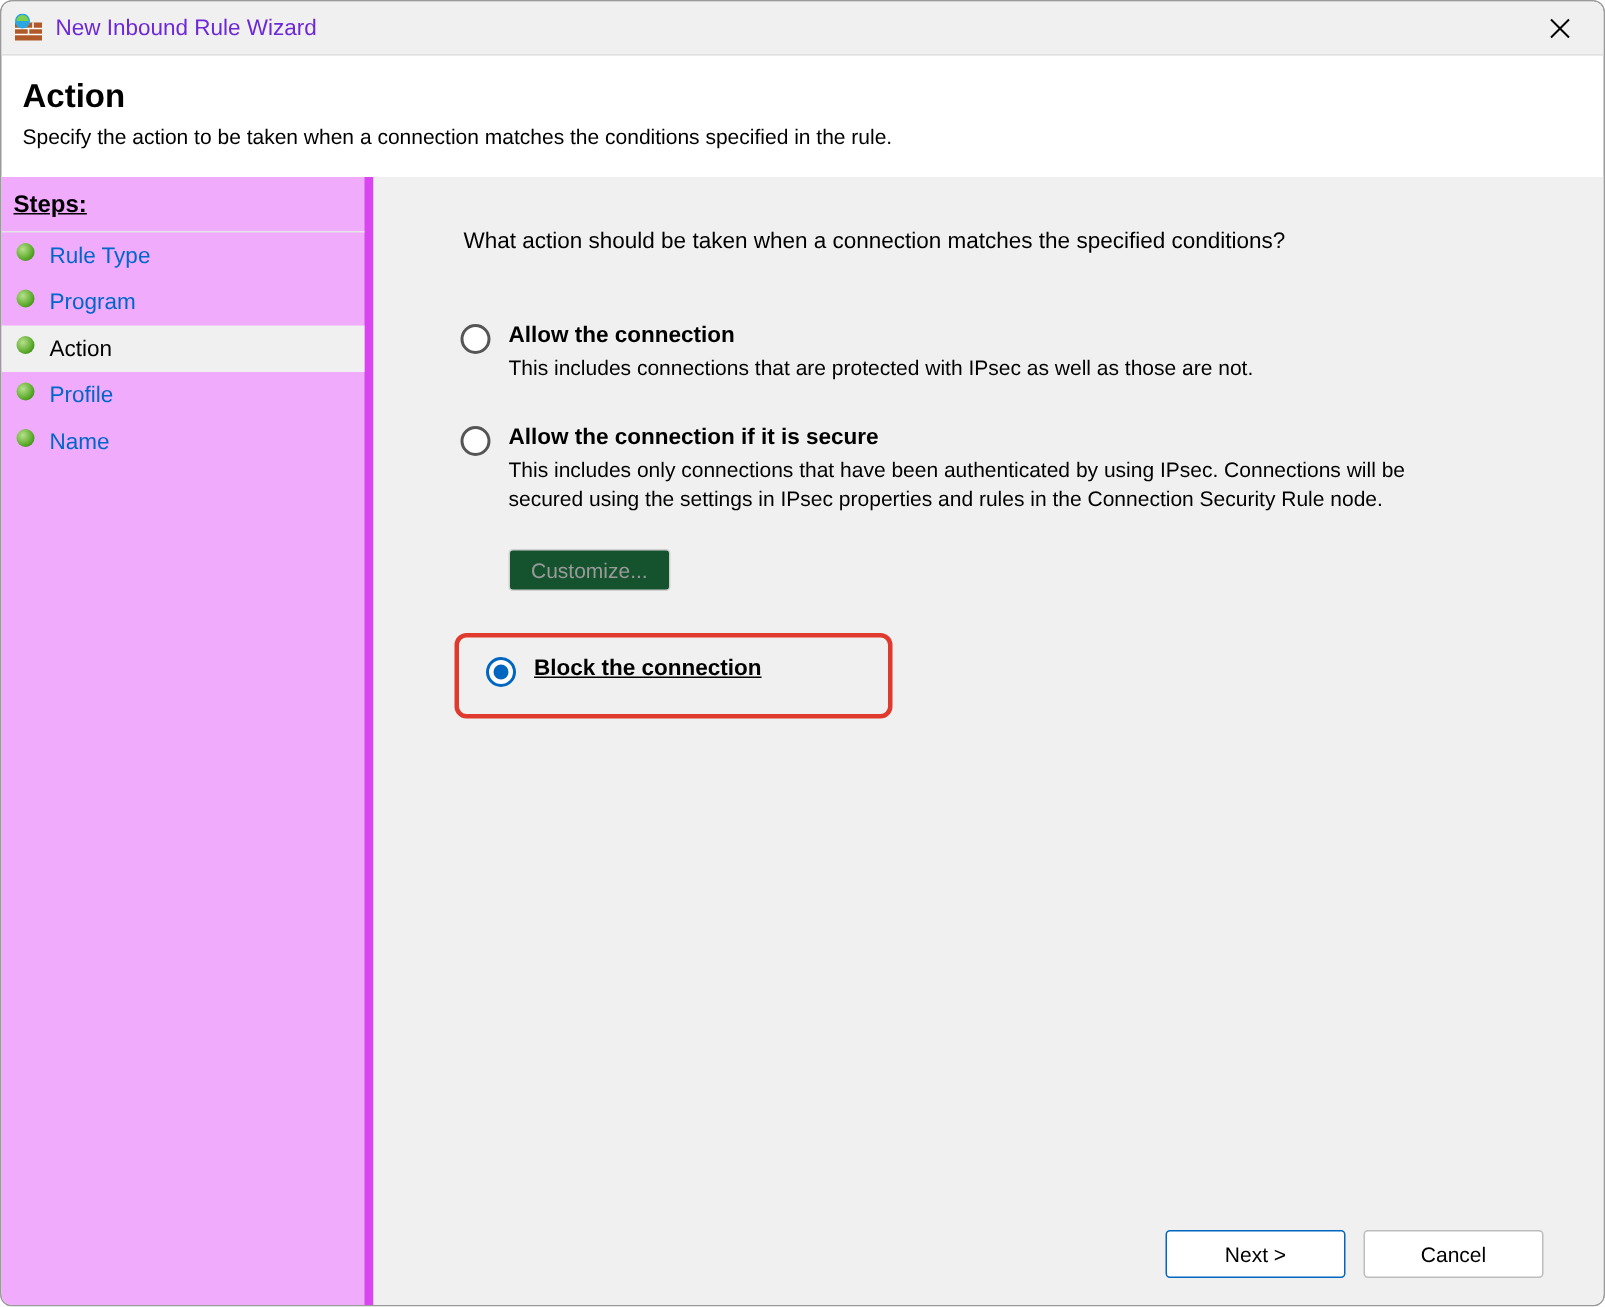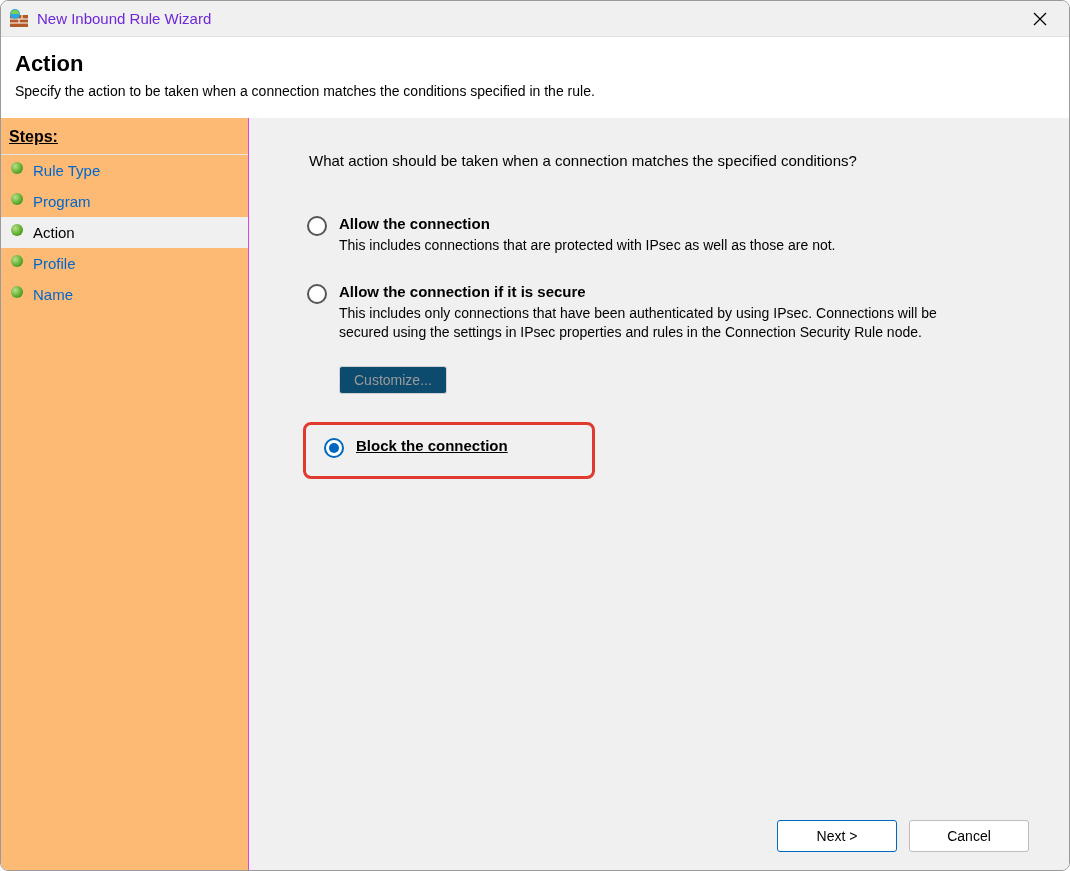--- a/index.html
+++ b/index.html
@@ -58,22 +58,22 @@
     color:#000;
   }
 
   .body-row {
     flex:1;
     display:flex;
     min-height:0;
   }
   .sidebar {
     width:248px;
-    border-right:1px solid #d946ef;
-    background:#fdba74;
+    border-right:6px solid #d946ef;
+    background:#f0abfc;
     padding-top:4px;
   }
   .sidebar .steps-title {
     font-weight:bold;
     font-size:16px;
     padding:6px 8px 8px 8px;
     border-bottom:1px solid #e4e4e4;
     color:#000;
     text-decoration: underline;
   }
@@ -147,21 +147,21 @@
     color:#000;
     margin-top:4px;
     max-width:640px;
     line-height:1.35;
   }
   .btn-customize {
     margin-top:12px;
     margin-left:0;
     padding:5px 14px;
     font-size:14px;
-    background:#0c4a6e;
+    background:#14532d;
     border:1px solid #d0d0d0;
     border-radius:3px;
     color:#9a9a9a;
   }
   .highlight-box {
     border:3px solid #e03a2f;
     border-radius:8px;
     padding:12px 18px 18px 18px;
     width:292px;
     margin-left:-4px;

